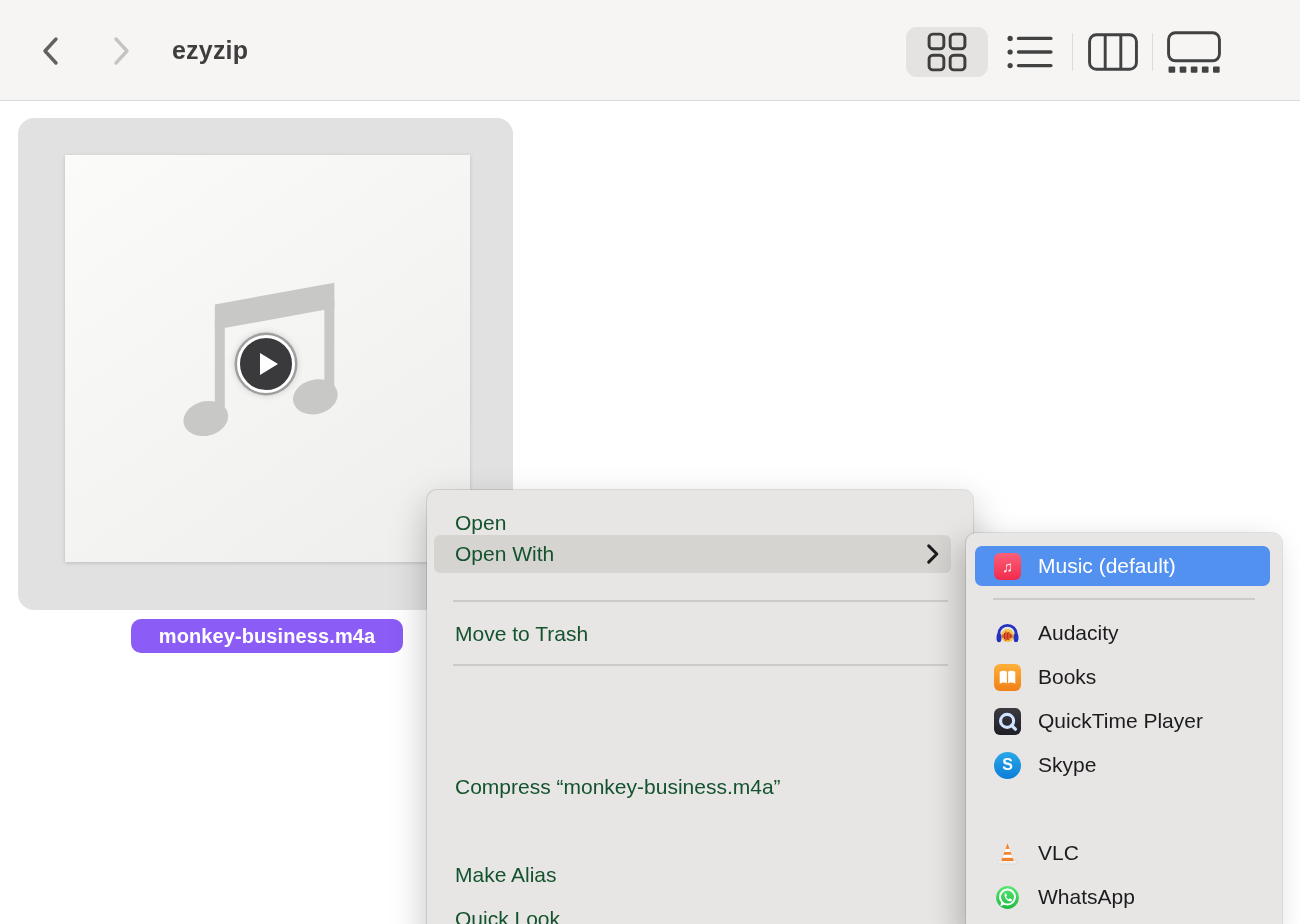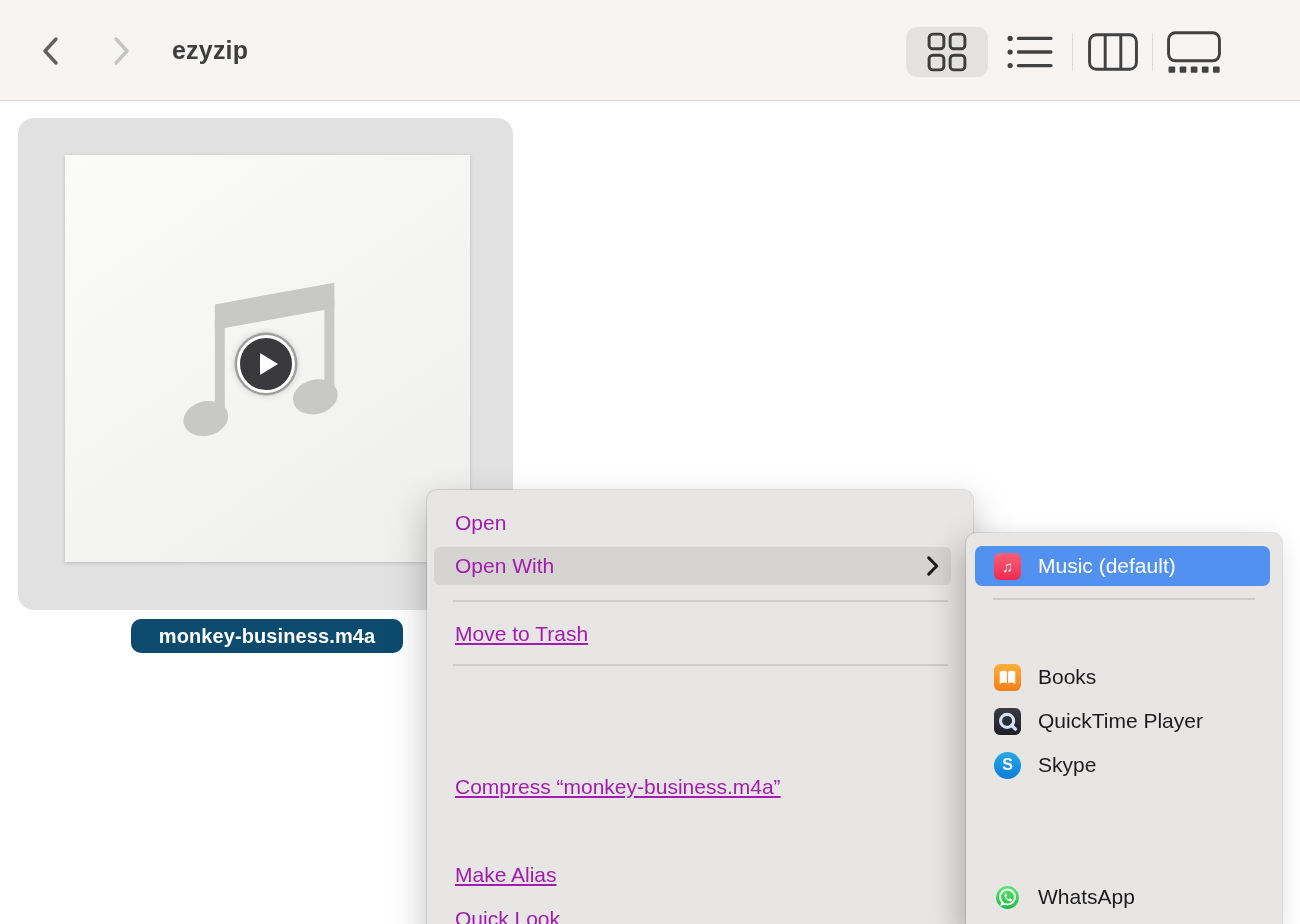--- a/index.html
+++ b/index.html
@@ -35,22 +35,22 @@
     border-color:transparent transparent transparent #ffffff; margin-left:5px; }
   .file-name-pill { position:absolute; left:131px; top:619px; width:272px; height:34px;
     border-radius:10px; display:flex; align-items:center; justify-content:center;
     color:#fff; font-size:20px; font-weight:600; letter-spacing:.1px; }
 
   
   .ctx-menu { position:absolute; left:427px; top:490px; width:546px; height:530px;
     background:#e7e6e4; border-radius:10px;
     box-shadow:0 0 0 1px rgba(0,0,0,.10), 0 14px 36px rgba(0,0,0,.25); z-index:10; }
   .ctx-item { position:absolute; left:7px; width:517px; height:38px; display:flex;
-    align-items:center; padding-left:21px; font-size:21px; color:#a21caf; border-radius:6px; }
-  .ctx-item.tall { height:40px;text-decoration:underline; }
+    align-items:center; padding-left:21px; font-size:21px; color:#14532d; border-radius:6px; }
+  .ctx-item.tall { height:40px; }
   .ctx-item.hovered { background:#d6d4d1; }
   .ctx-sep { position:absolute; left:26px; width:495px; height:1.5px; background:#cccbc9; }
   .ctx-chevron { position:absolute; right:12px; top:50%; transform:translateY(-50%);
     display:flex; }
 
   
   .sub-menu { position:absolute; left:966px; top:533px; width:316px; height:400px;
     background:#e7e6e4; border-radius:10px;
     box-shadow:-8px 10px 30px rgba(0,0,0,.22), 0 0 0 1px rgba(0,0,0,.09); z-index:20; }
   .sub-item { position:absolute; left:9px; width:295px; height:40px; display:flex;
@@ -154,29 +154,29 @@
         <rect x="82.5" y="14" width="5.5" height="54"></rect>
         <ellipse cx="17" cy="80" rx="12.5" ry="9.5" transform="rotate(-14 17 80)"></ellipse>
         <ellipse cx="77.5" cy="68" rx="12.5" ry="9.5" transform="rotate(-14 77.5 68)"></ellipse>
       </g>
     </svg>
     <div class="play-btn">
       <div class="play-tri"></div>
     </div>
   </div>
 </div>
-<div class="file-name-pill" style="background:#0c4a6e">
+<div class="file-name-pill" style="background:#8b5cf6">
   <span>monkey-business.m4a</span>
 </div>
 
 <div class="ctx-menu">
   <div class="ctx-item" style="top:14px">
     <span>Open</span>
   </div>
-  <div class="ctx-item hovered" style="top:57px">
+  <div class="ctx-item hovered" style="top:45px">
     <span>Open With</span>
     <span class="ctx-chevron">
       <svg width="13" height="22" viewBox="0 0 12 20">
           <polyline points="2.5,2.5 10,10 2.5,17.5" fill="none" stroke="#1c1c1e" stroke-width="2.8" stroke-linecap="round" stroke-linejoin="round"></polyline>
         </svg>
     </span>
   </div>
   <div class="ctx-sep" style="top:110px"></div>
   <div class="ctx-item tall" style="top:124px">
     <span>Move to Trash</span>
@@ -197,20 +197,32 @@
 
   <div class="sub-item selected" style="top:13px">
     <span class="app-icon ic-music">
       <span>♫</span>
     </span>
     <span>Music (default)</span>
   </div>
 
   <div class="sub-sep" style="top:65px"></div>
 
+  <div class="sub-item" style="top:80px">
+    <span class="app-icon">
+      <svg width="27" height="27" viewBox="0 0 26 26">
+        <circle cx="13" cy="15" r="6.3" fill="#f6c24a"></circle>
+        <path d="M4.6 15.5 v-2 a8.4 8.4 0 0 1 16.8 0 v2" fill="none" stroke="#2832c2" stroke-width="2.7"></path>
+        <ellipse cx="4.8" cy="17" rx="2.4" ry="4.4" fill="#2832c2"></ellipse>
+        <ellipse cx="21.2" cy="17" rx="2.4" ry="4.4" fill="#2832c2"></ellipse>
+        <path d="M8.7 14 v3 M10.1 12.5 v6 M11.5 11 v9 M12.9 12 v7 M14.3 11.5 v8 M15.7 13 v4.5 M17.1 14 v3" stroke="#c0281d" stroke-width="1.1"></path>
+      </svg>
+    </span>
+    <span>Audacity</span>
+  </div>
 
   <div class="sub-item" style="top:124px">
     <span class="app-icon ic-books">
       <svg width="27" height="27" viewBox="0 0 26 26">
         <path d="M5.5 7.5 C8.5 6 11 6.2 12.4 7.5 L12.4 18.7 C11 17.6 8.5 17.5 5.5 18.9 Z" fill="#fff"></path>
         <path d="M20.5 7.5 C17.5 6 15 6.2 13.6 7.5 L13.6 18.7 C15 17.6 17.5 17.5 20.5 18.9 Z" fill="#fff"></path>
       </svg>
     </span>
     <span>Books</span>
   </div>
@@ -226,20 +238,38 @@
   </div>
 
   <div class="sub-item" style="top:212px">
     <span class="app-icon ic-skype">
       <span>S</span>
     </span>
     <span>Skype</span>
   </div>
 
 
+  <div class="sub-item" style="top:300px">
+    <span class="app-icon">
+      <svg width="27" height="27" viewBox="0 0 26 26">
+        <rect x="3.5" y="19.3" width="19" height="3.8" rx="1.9" fill="#efefee" stroke="#d2d2d0" stroke-width="0.6"></rect>
+        <defs>
+            <clipPath id="coneclip">
+              <polygon points="13,3.2 19,20.2 7,20.2"></polygon>
+            </clipPath>
+          </defs>
+        <polygon points="13,3.2 19,20.2 7,20.2" fill="#f5822a"></polygon>
+        <g clip-path="url(#coneclip)">
+          <rect x="4" y="8.6" width="18" height="3" fill="#fff"></rect>
+          <rect x="4" y="14.2" width="18" height="3" fill="#fff"></rect>
+        </g>
+      </svg>
+    </span>
+    <span>VLC</span>
+  </div>
 
   <div class="sub-item" style="top:344px">
     <span class="app-icon">
       <svg width="27" height="27" viewBox="0 0 26 26">
         <defs>
             <linearGradient id="wag" x1="0" y1="0" x2="0" y2="1">
           <stop offset="0" stop-color="#58e870"></stop>
               <stop offset="1" stop-color="#1fba45"></stop>
         </linearGradient>
           </defs>

